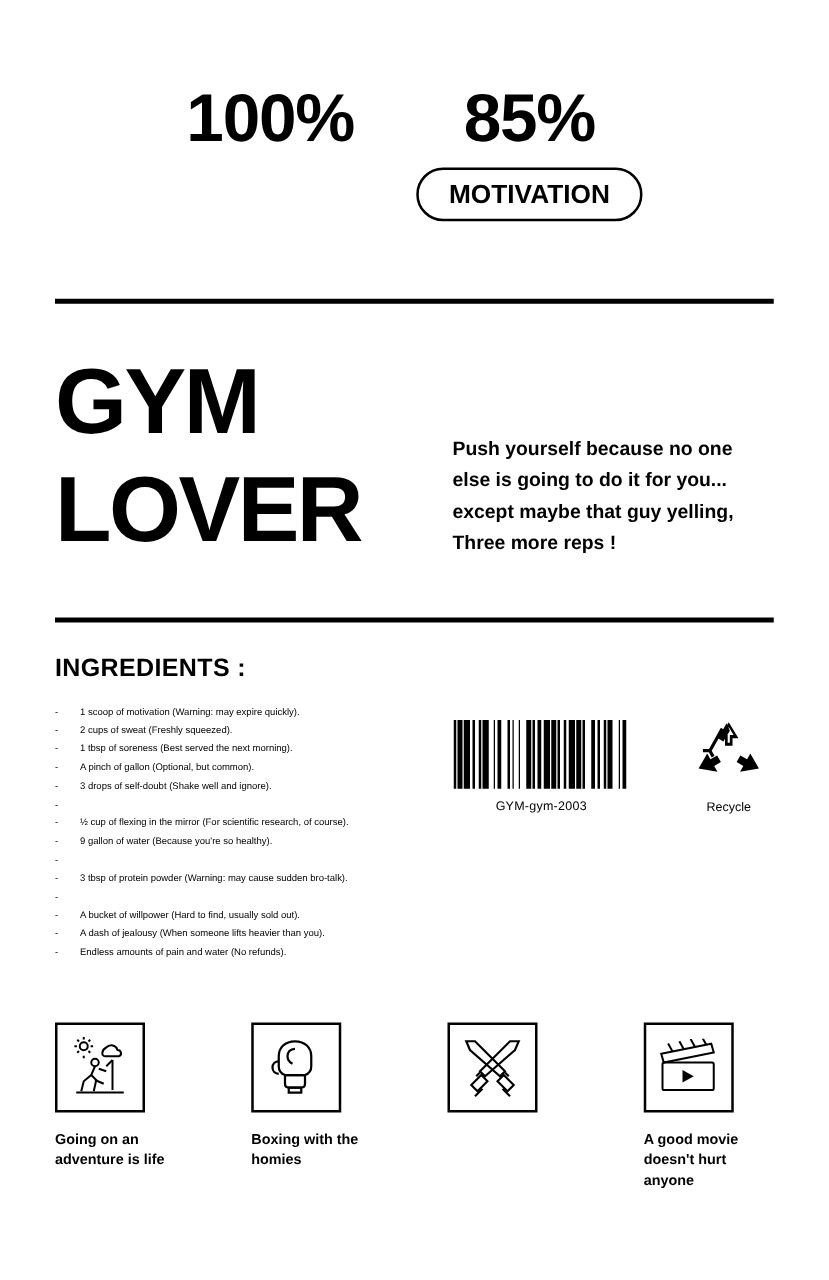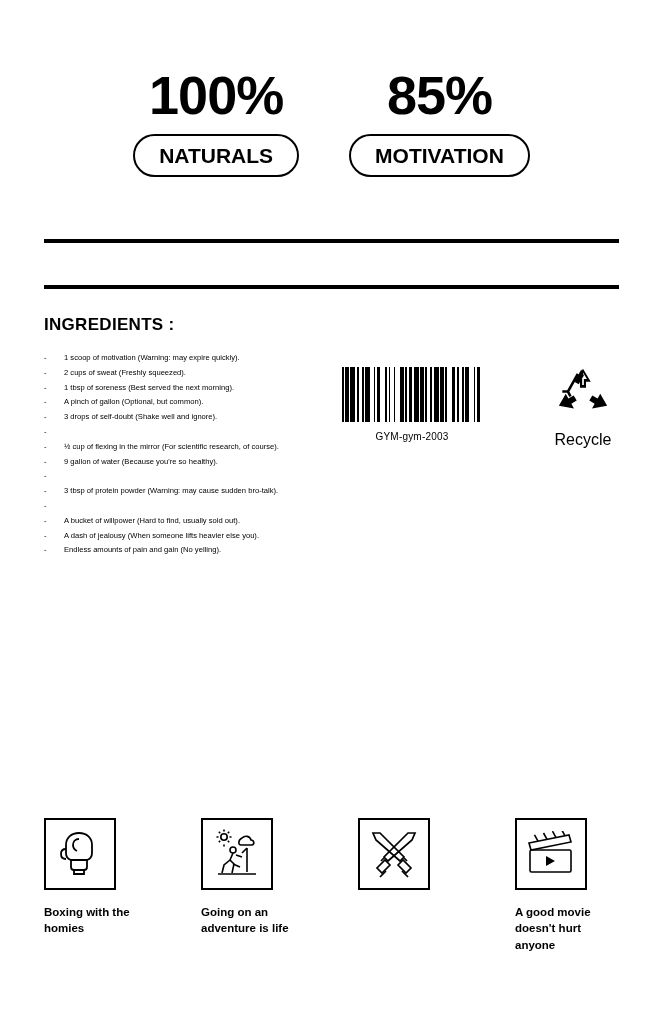--- a/index.html
+++ b/index.html
@@ -70,59 +70,59 @@
     font-weight: 700;
     line-height: 1.62;
     padding-top: 70px;
   }
 
   .rule-mid { margin-top: 42px; }
 
   
   .ingredients-wrap { padding: 26px 44px 0 44px; position: relative; }
   .ing-title {
-    font-size: 17px;
+    font-size: 20px;
     font-weight: 700;
     letter-spacing: 0.3px;
     margin-bottom: 16px;
   }
   .ing-list { list-style: none; margin: 0; padding: 0; width: 330px; }
   .ing-list li {
     font-size: 7.6px;
     line-height: 1.95;
     display: flex;
     gap: 14px;
   }
   .ing-dash { width: 6px; flex: 0 0 6px; }
 
   
   .codes {
     position: absolute;
     right: 44px;
     top: 78px;
     display: flex;
     align-items: flex-start;
-    gap: 65px;
+    gap: 44px;
   }
   .barcode-box { text-align: center; }
   .barcode {
     height: 55px;
     width: 140px;
     display: flex;
     align-items: stretch;
     gap: 0;
   }
   .barcode span { display: block; background: #000; height: 100%; }
   .barcode-label {
     margin-top: 9px;
     font-size: 10px;
     letter-spacing: 0.2px;
   }
   .recycle-box { text-align: center; width: 72px; }
-  .recycle-label { margin-top: 10px; font-size: 16px; }
+  .recycle-label { margin-top: 10px; font-size: 10px; }
 
   
   .icon-row {
     position: absolute;
     left: 44px;
     right: 44px;
     top: 818px;
     display: flex;
     justify-content: space-between;
   }
@@ -143,30 +143,36 @@
   }
 </style>
 </head>
 <body>
 
 <div class="page">
 
   <div class="stats">
     <div class="stat">
       <div class="stat-pct">100%</div>
-      <div class="stat-label">NATURALS</div>
     </div>
     <div class="stat">
       <div class="stat-pct">85%</div>
       <div class="stat-label">MOTIVATION</div>
     </div>
   </div>
 
   <div class="rule rule-top"></div>
 
+  <div class="title-block">
+    <div class="big-title">
+      <span>GYM</span>
+      <span class="line2">LOVER</span>
+    </div>
+    <div class="tagline">Push yourself because no one else is going to do it for you... except maybe that guy yelling, Three more reps !</div>
+  </div>
 
   <div class="rule rule-mid"></div>
 
   <div class="ingredients-wrap">
     <div class="ing-title">INGREDIENTS :</div>
     <ul class="ing-list">
       <li>
           <span class="ing-dash">-</span>
           <span>1 scoop of motivation (Warning: may expire quickly).</span>
         </li>
@@ -206,25 +212,25 @@
         </li>
       <li>
           <span class="ing-dash">-</span>
         </li>
       <li>
           <span class="ing-dash">-</span>
           <span>A bucket of willpower (Hard to find, usually sold out).</span>
         </li>
       <li>
           <span class="ing-dash">-</span>
-          <span>A dash of jealousy (When someone lifts heavier else you).</span>
-        </li>
-      <li>
-          <span class="ing-dash">-</span>
-          <span>Endless amounts of pain and gain (No yelling).</span>
+          <span>A dash of jealousy (When someone lifts heavier than you).</span>
+        </li>
+      <li>
+          <span class="ing-dash">-</span>
+          <span>Endless amounts of pain and water (No refunds).</span>
         </li>
     </ul>
 
     <div class="codes">
       <div class="barcode-box">
         <div class="barcode" id="barcode">
             <span style="width: 1.7px; background: rgb(0, 0, 0);"></span>
             <span style="width: 1.7px; background: transparent;"></span>
             <span style="width: 3.4px; background: rgb(0, 0, 0);"></span>
             <span style="width: 1.7px; background: transparent;"></span>
@@ -293,53 +299,53 @@
           <g fill="none" stroke="#000" stroke-width="3">
             <path d="M26 8 L14.5 28.5 M14.5 28.5 L8 28.5 M14.5 28.5 L17.5 34"></path>
           </g>
         </svg>
         <div class="recycle-label">Recycle</div>
       </div>
     </div>
   </div>
 
   <div class="icon-row">
-
-    <div class="icon-item">
-      <div class="icon-frame">
-        <svg width="46" height="50" viewBox="0 0 46 50" fill="none" stroke="#000" stroke-width="1.8">
-          <path d="M9 16 c0-7 5-12 13-12 c8 0 13 5 13 12 v8 c0 4-2 6-5 7 h-16 c-3-1-5-3-5-7z"></path>
-          <path d="M9 20 c-3 0-5 2-5 5 c0 3 2 5 5 5"></path>
-          <path d="M14 31 h16 v7 c0 2-1 3-3 3 h-10 c-2 0-3-1-3-3z"></path>
-          <path d="M17 41 h10 v4 h-10z"></path>
-          <path d="M22 10 c-4 0-6 3-6 6 c0 3 2 5 4 6"></path>
-        </svg>
-      </div>
-      <div class="icon-caption">Boxing with the homies</div>
-    </div>
 
     <div class="icon-item">
       <div class="icon-frame">
         <svg width="52" height="52" viewBox="0 0 52 52" fill="none" stroke="#000" stroke-width="1.6">
           <circle cx="13" cy="9" r="3.2"></circle>
           <path d="M13 3.5 v-2 M13 16.5 v2 M7.5 9 h-2 M18.5 9 h2 M9.2 5.2 L7.8 3.8 M16.8 5.2 L18.2 3.8 M9.2 12.8 L7.8 14.2 M16.8 12.8 L18.2 14.2"></path>
           <path d="M31 10 c3-3 8-2 9 2 c3 0 4 4 1 5 h-11 c-3 0-3-5 1-7z"></path>
           <circle cx="22" cy="22" r="3"></circle>
           <path d="M22 25 l-3 7 l4 4 l-2 9"></path>
           <path d="M19 32 l-6 5 l-2 8"></path>
           <path d="M22 36 l7 3"></path>
           <path d="M25 27 l6 2"></path>
           <path d="M36 20 v24"></path>
           <path d="M36 20 l-5 5"></path>
           <path d="M7 46 h38"></path>
         </svg>
       </div>
       <div class="icon-caption">Going on an adventure is life</div>
     </div>
 
+    <div class="icon-item">
+      <div class="icon-frame">
+        <svg width="46" height="50" viewBox="0 0 46 50" fill="none" stroke="#000" stroke-width="1.8">
+          <path d="M9 16 c0-7 5-12 13-12 c8 0 13 5 13 12 v8 c0 4-2 6-5 7 h-16 c-3-1-5-3-5-7z"></path>
+          <path d="M9 20 c-3 0-5 2-5 5 c0 3 2 5 5 5"></path>
+          <path d="M14 31 h16 v7 c0 2-1 3-3 3 h-10 c-2 0-3-1-3-3z"></path>
+          <path d="M17 41 h10 v4 h-10z"></path>
+          <path d="M22 10 c-4 0-6 3-6 6 c0 3 2 5 4 6"></path>
+        </svg>
+      </div>
+      <div class="icon-caption">Boxing with the homies</div>
+    </div>
+
 
     <div class="icon-item">
       <div class="icon-frame">
         <svg width="50" height="50" viewBox="0 0 50 50" fill="none" stroke="#000" stroke-width="1.7">
           <path d="M4 4 h7 l24 24 l-4 4 L7 11z"></path>
           <path d="M46 4 h-7 L15 28 l4 4 L43 11z"></path>
           <path d="M29 36 l5-5 l8 8 l-5 5z"></path>
           <path d="M21 36 l-5-5 l-8 8 l5 5z"></path>
           <path d="M33 42 l6 6"></path>
           <path d="M17 42 l-6 6"></path>

